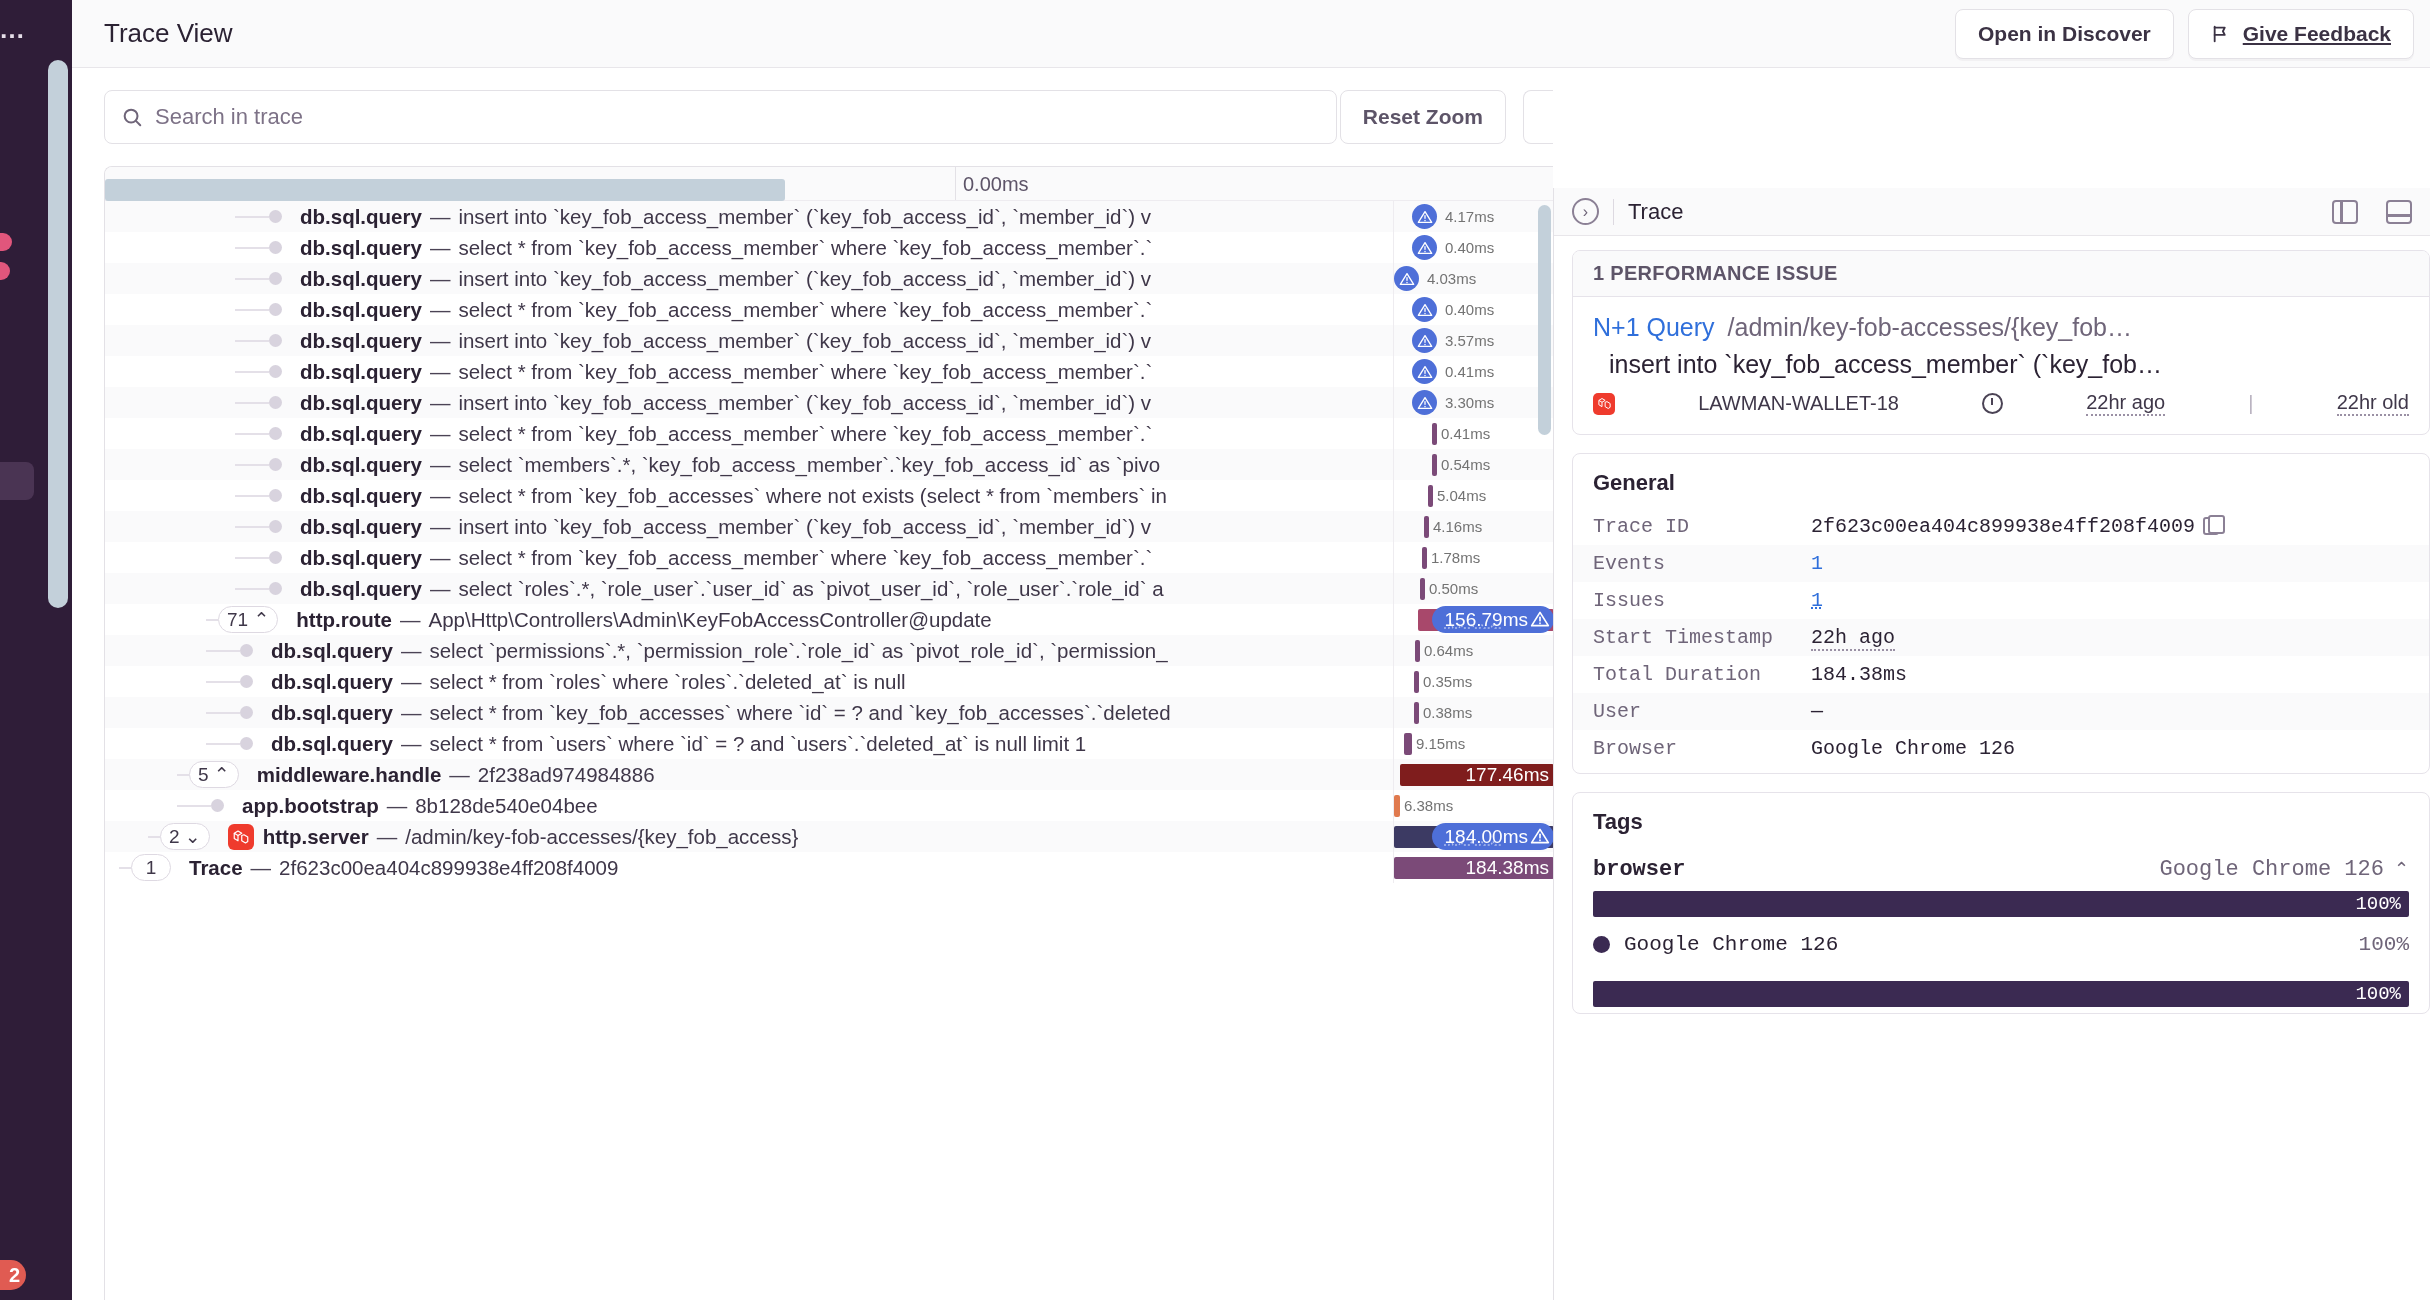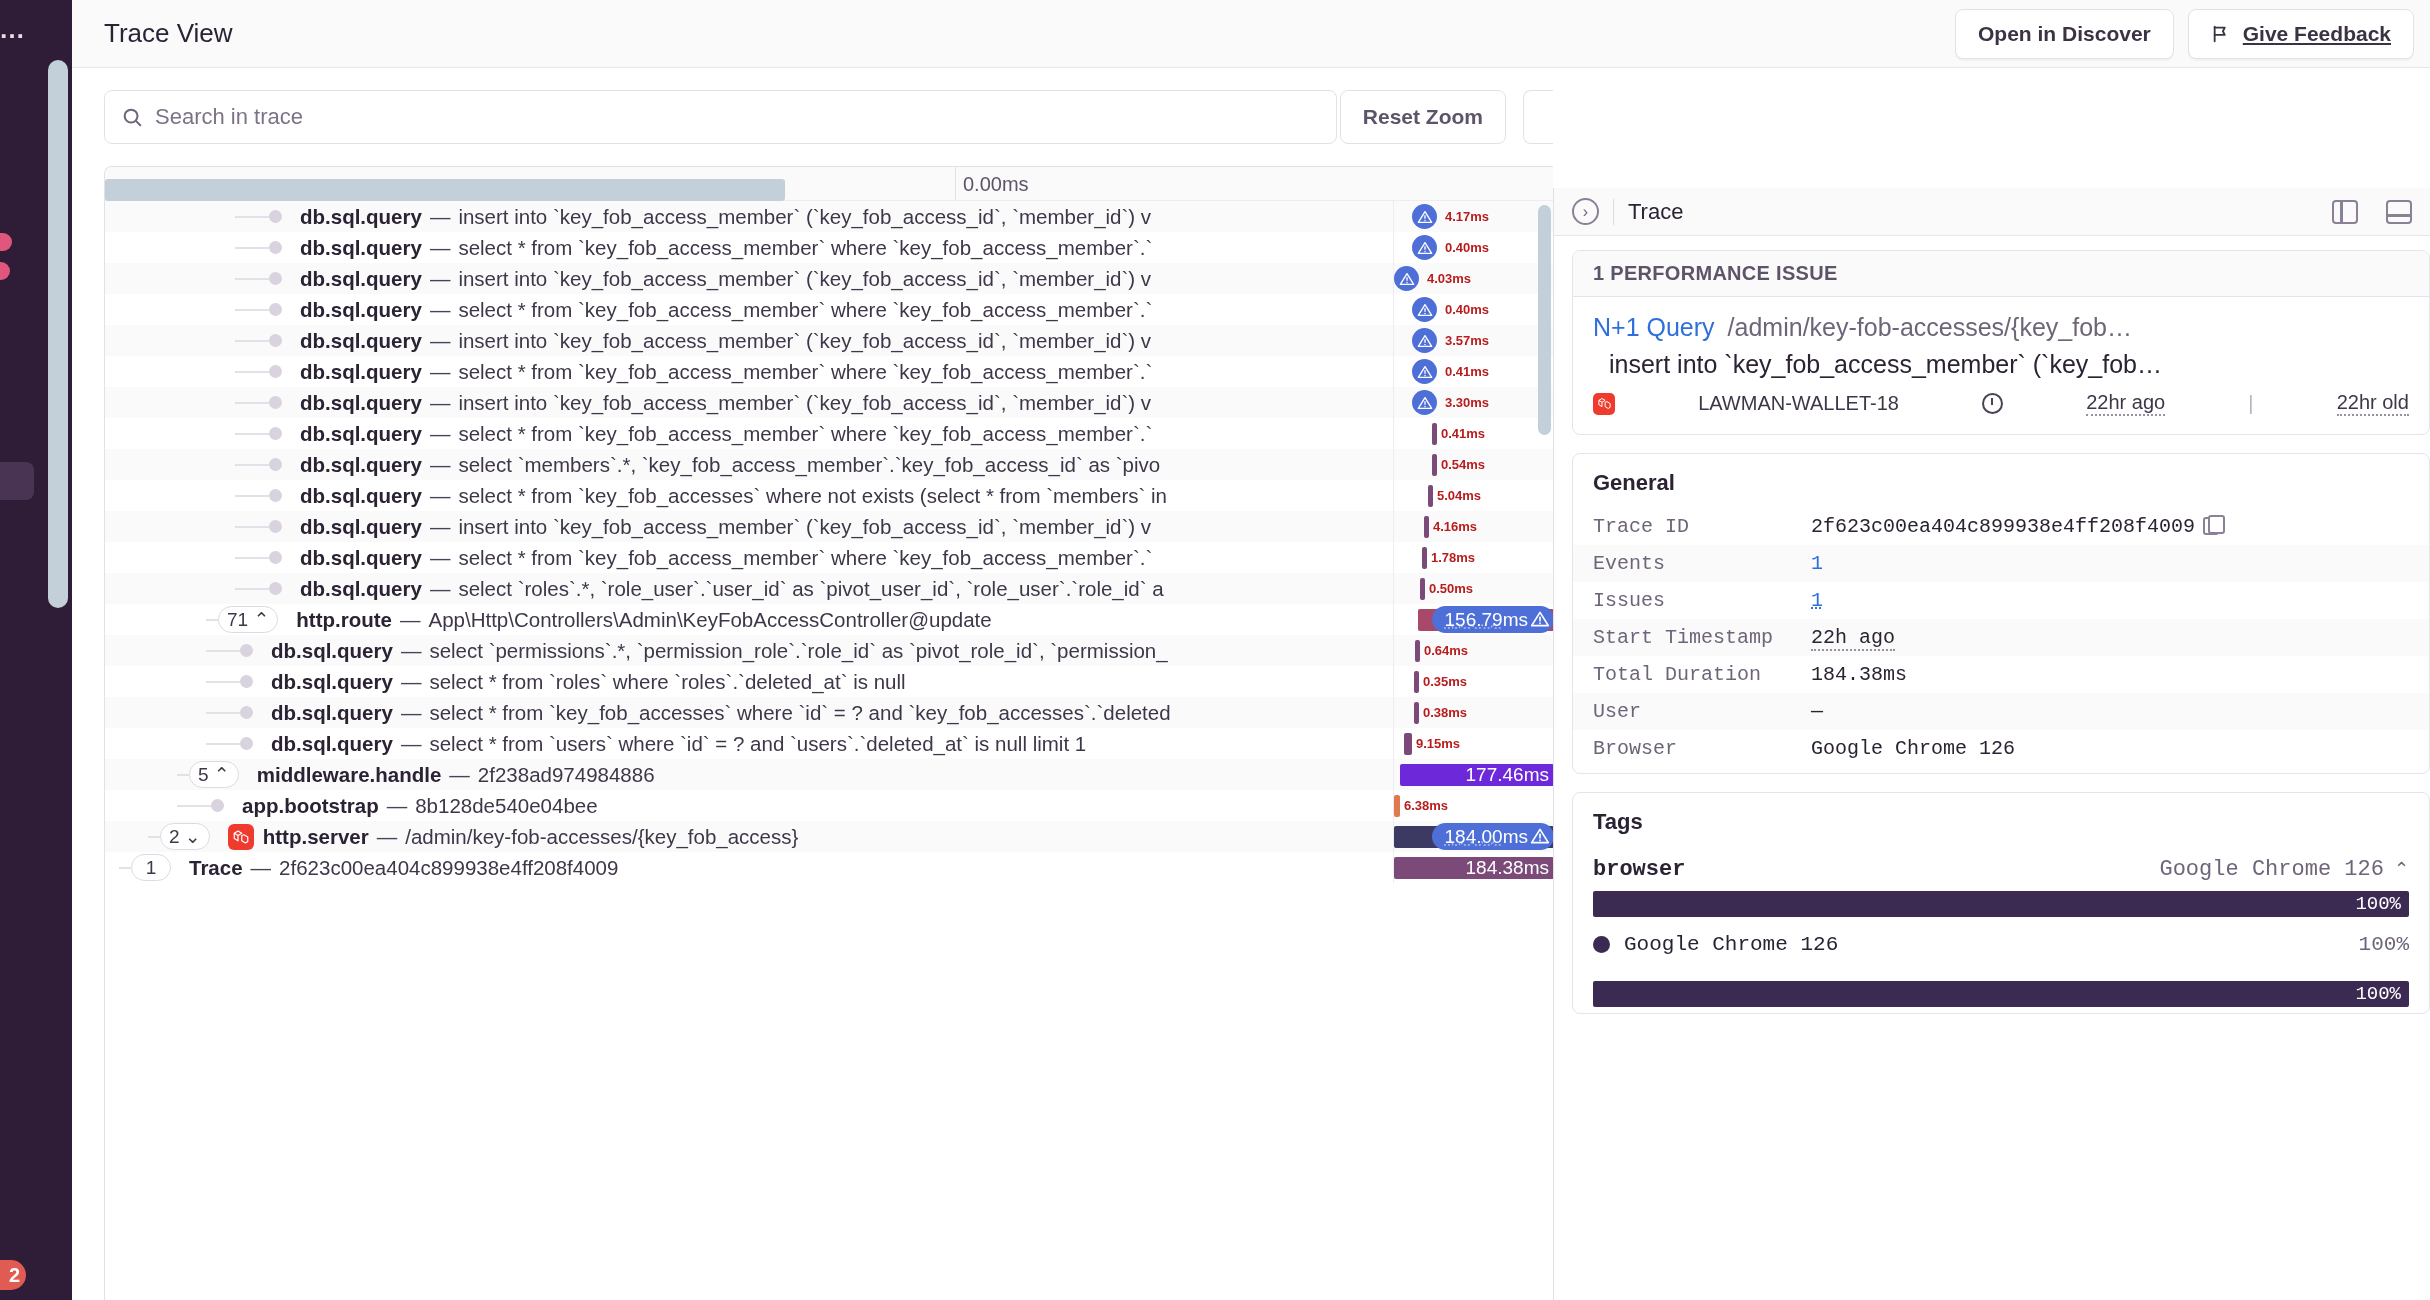--- a/index.html
+++ b/index.html
@@ -136,21 +136,21 @@
   
   .dur-col {
     flex: 0 0 160px; width: 160px; position: relative; height: 31px;
     display: flex; align-items: center; border-left: 1px solid #eeecf0;
   }
   .bar {
     height: 22px; border-radius: 2px; display: inline-flex; align-items: center;
     justify-content: flex-end; color: #fff; font-size: 19px; padding-right: 5px;
     position: relative; flex: 0 0 auto;
   }
-  .dur-out { font-size: 13px; color: #b91c1c; margin-left: 4px; font-weight: bold; }
+  .dur-out { font-size: 15px; color: #737373; margin-left: 4px; }
   .warn {
     width: 25px; height: 25px; border-radius: 50%; background: #4e6fd8; flex: 0 0 25px;
     display: inline-flex; align-items: center; justify-content: center; color: #fff;
     font-size: 15px; margin-right: 4px;
   }
   .pill-issue {
     position: absolute; height: 27px; border-radius: 14px; background: #4e6fd8; color:#fff;
     display: flex; align-items: center; justify-content: flex-end; font-size: 19px;
     padding-right: 26px; top: 2px;
   }
@@ -662,21 +662,21 @@
                     <span style="display: inline-block; width: 72px;"></span>
                     <span class="hline" style="width: 12px;"></span>
                     <span class="chip">5 ⌃</span>
                     <span style="display: inline-block; width: 18px;"></span>
                   </div>
                   <span class="op">middleware.handle</span>
                   <span class="dash">—</span>
                   <span class="desc">2f238ad974984886</span>
                 </div>
                 <div class="dur-col">
-                  <span class="bar" style="width: 154px; margin-left: 6px; background: #6d28d9;">177.46ms</span>
+                  <span class="bar" style="width: 154px; margin-left: 6px; background: #7f1d1d;">177.46ms</span>
                 </div>
               </div>
               <div class="row">
                 <div class="row-label">
                   <div class="tree">
                     <span style="display: inline-block; width: 72px;"></span>
                     <span class="hline" style="width: 34px;"></span>
                     <span class="bullet"></span>
                     <span style="display: inline-block; width: 18px;"></span>
                   </div>

